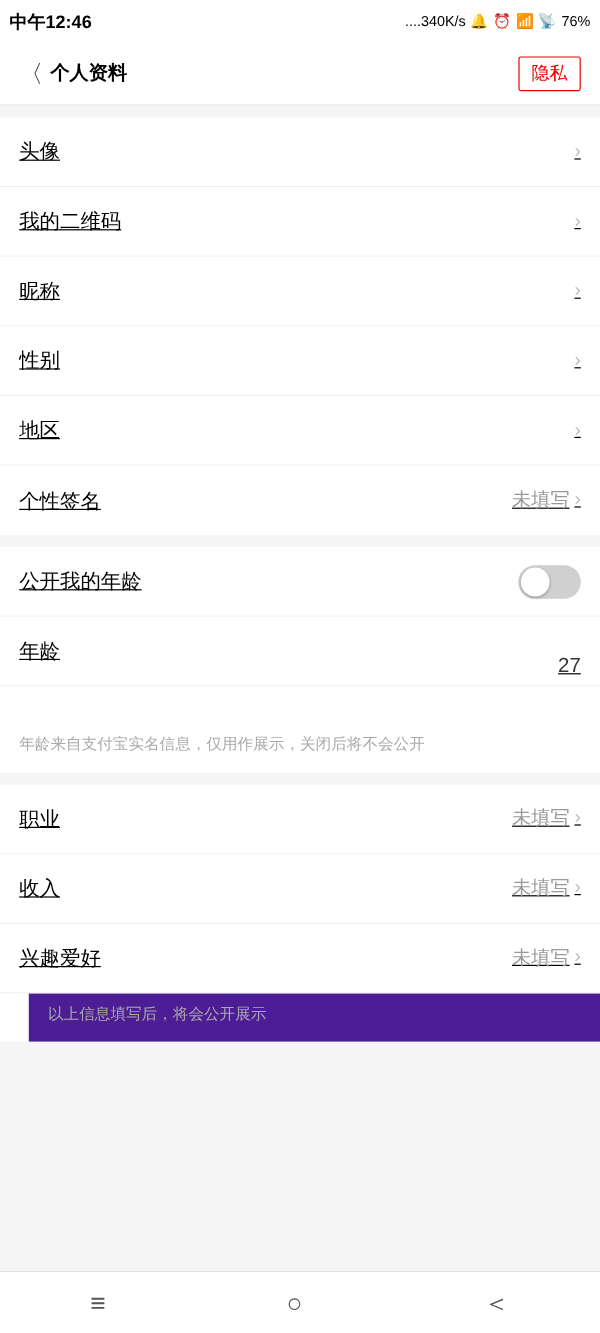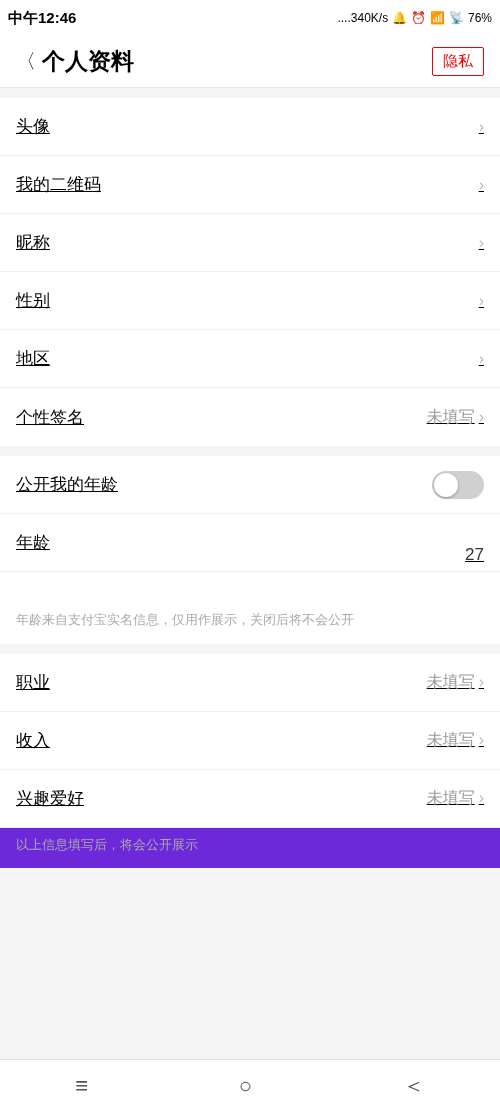--- a/index.html
+++ b/index.html
@@ -51,21 +51,21 @@
       display: flex;
       align-items: center;
       gap: 6px;
       cursor: pointer;
     }
     .header-back-icon {
       font-size: 20px;
       color: #333;
     }
     .header-title {
-      font-size: 23px;
+      font-size: 16px;
       font-weight: 600;
       color: #000;
     }
     .header-privacy-btn {
       border: 1.5px solid #e00;
       color: #e00;
       background: #fff;
       font-size: 15px;
       padding: 4px 10px;
       cursor: pointer;
@@ -156,21 +156,22 @@
       background: #fff;
       line-height: 1.5;
       margin-top: 32px;
     }
 
     
     .public-info-note {
       font-size: 13px;
       color: #aaa;
       padding: 8px 16px 14px;
-      background: #6d28d9;
+      background: #4c1d95;
+      margin-left: 24px;
     }
 
     
     .bottom-nav {
       position: fixed;
       bottom: 0;
       width: 500px;
       height: 52px;
       background: #fff;
       border-top: 1px solid #e0e0e0;

